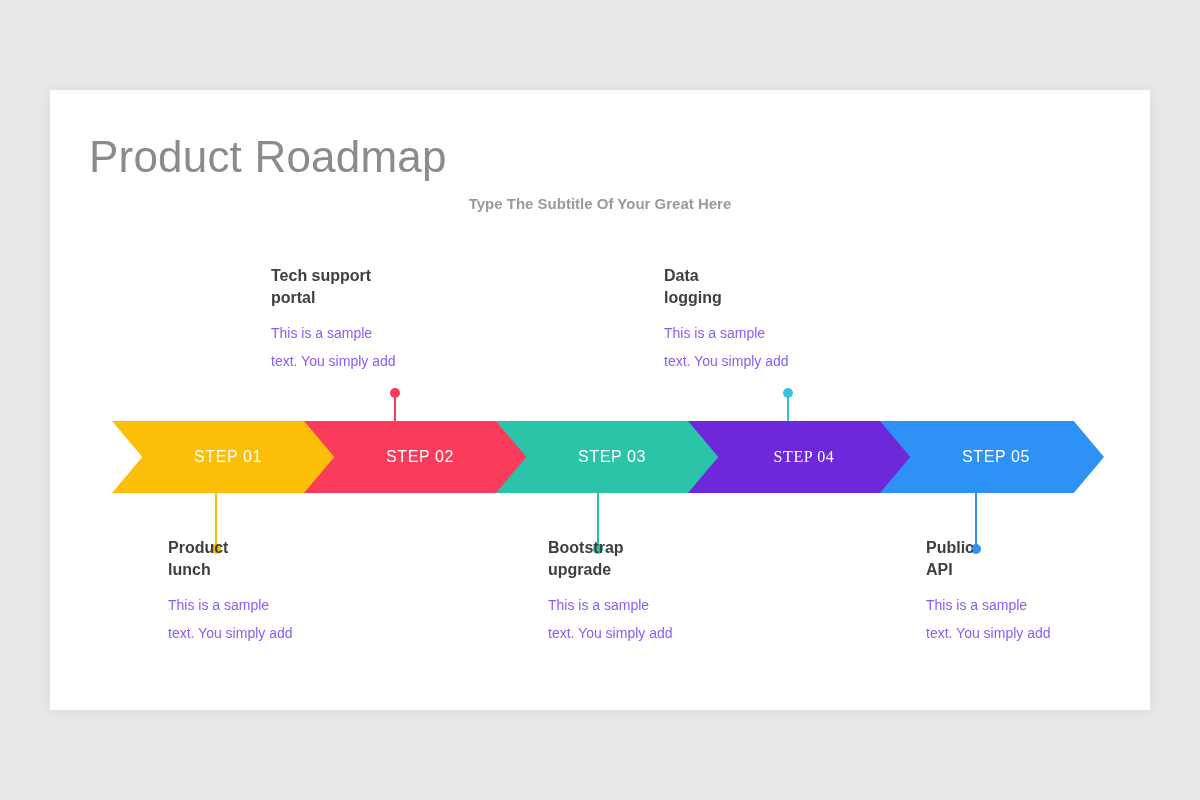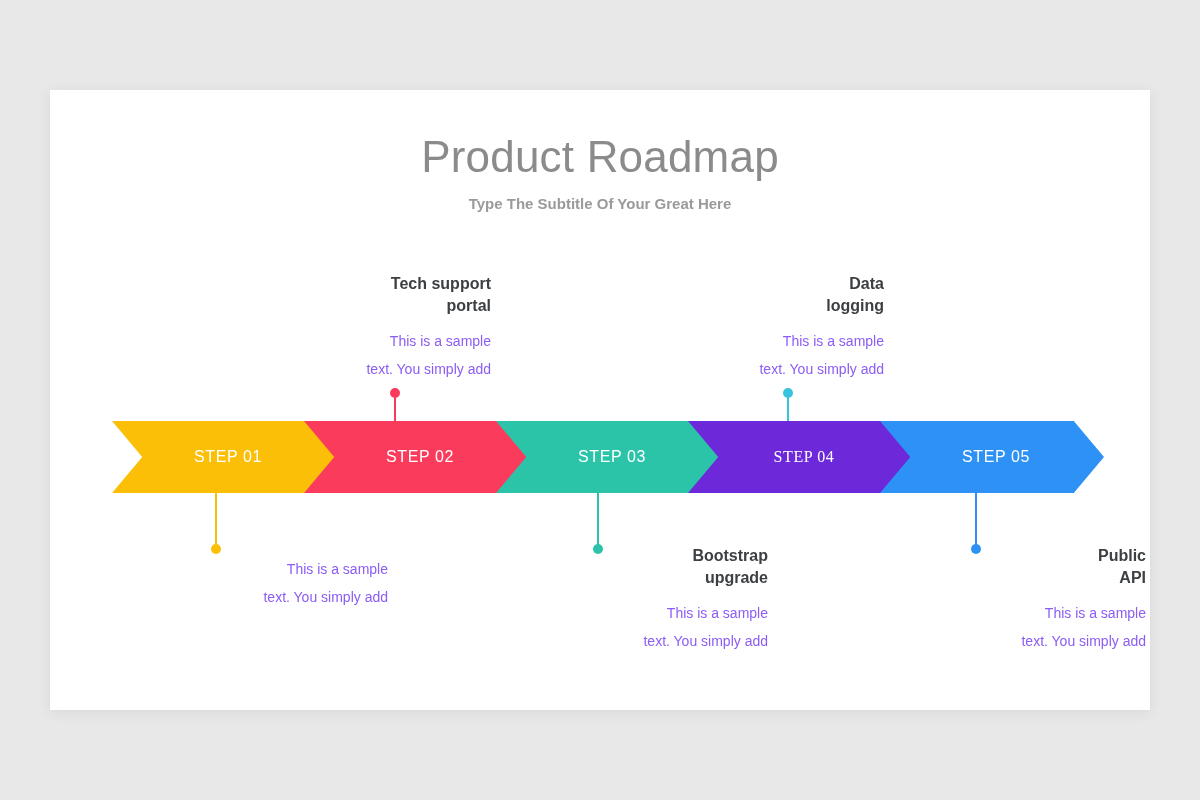--- a/index.html
+++ b/index.html
@@ -11,23 +11,24 @@
   }
   #slide-card {
     position:absolute;
     left:50px; top:90px;
     width:1100px; height:620px;
     background:#ffffff;
     box-shadow:0 2px 14px rgba(0,0,0,0.07);
   }
   #page-title {
     position:absolute; left:0; top:42px; width:100%;
-    text-align:center;
+    text-align:left;
     font-size:44px; font-weight:400; color:#8b8b8b;
     letter-spacing:0.2px;
+    padding-left:39px;
   }
   #page-subtitle {
     position:absolute; left:0; top:105px; width:100%;
     text-align:center;
     font-size:15px; font-weight:700; color:#9a9a9a;
   }
 
   
   #chevron-band {
     position:absolute;
@@ -54,21 +55,21 @@
   .connector-dot {
     position:absolute; left:-5px;
     width:10px; height:10px; border-radius:50%;
   }
   .connector.up   .connector-line { top:0;   height:56px; }
   .connector.up   .connector-dot  { top:-5px; }
   .connector.down .connector-line { top:0;   height:56px; }
   .connector.down .connector-dot  { top:51px; }
 
   
-  .step-text { position:absolute; width:220px; text-align:right;margin-top:8px; }
+  .step-text { position:absolute; width:220px; text-align:left; }
   .step-title {
     font-size:16px; font-weight:bold; color:#3c4043;
     line-height:22px;
   }
   .step-desc {
     font-size:14px; font-weight:400; color:#8b5cf6;
     line-height:28px; margin-top:10px;
   }
 </style>
 </head>
@@ -135,20 +136,24 @@
   <div class="connector down" style="left:548px; top:403px;">
     <div class="connector-line" style="background:#2BC4A8;"></div>
     <div class="connector-dot" style="background:#2BC4A8;"></div>
   </div>
   <div class="connector down" style="left:926px; top:403px;">
     <div class="connector-line" style="background:#2D91F5;"></div>
     <div class="connector-dot" style="background:#2D91F5;"></div>
   </div>
 
   <div class="step-text" style="left:118px; top:447px;">
+    <div class="step-title">
+      <span>Product</span><br>
+      <span>lunch</span>
+    </div>
     <div class="step-desc">
       <span>This is a sample</span><br>
       <span>text. You simply add</span>
     </div>
   </div>
 
   <div class="step-text" style="left:498px; top:447px;">
     <div class="step-title">
       <span>Bootstrap</span><br>
       <span>upgrade</span>

